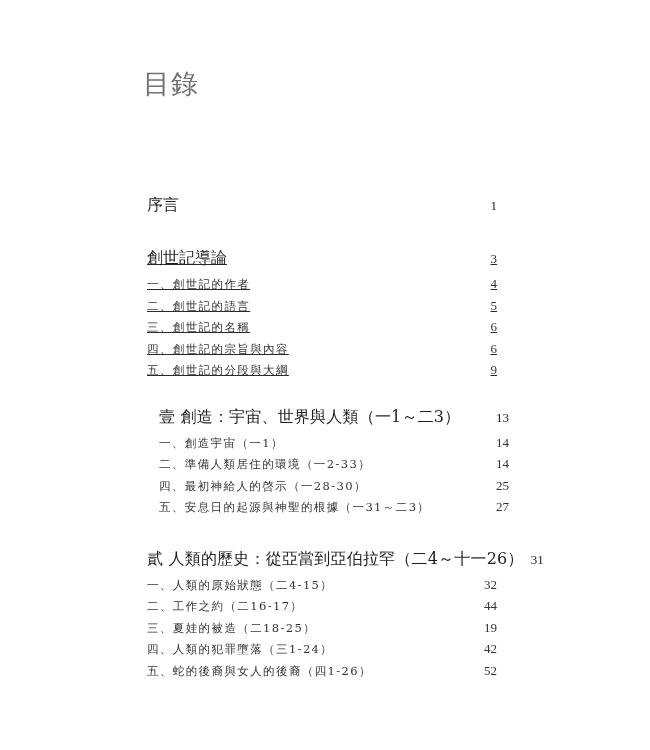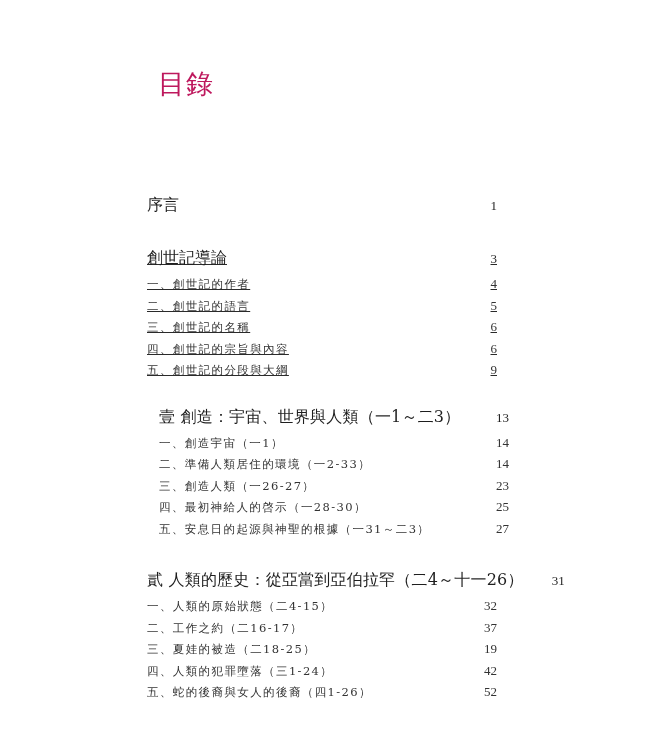--- a/index.html
+++ b/index.html
@@ -10,45 +10,44 @@
     body {
       width: 650px;
       height: 750px;
       position: relative;
       overflow: hidden;
       color: #2a2a2a;
       font-family: "DejaVu Serif", "Liberation Serif", serif;
     }
     .page-title {
       position: absolute;
-      left: 158px;
+      left: 143px;
       top: 66px;
       font-family: "DejaVu Sans", "Liberation Sans", sans-serif;
       font-size: 27px;
       line-height: 36px;
-      color: #be185d;
+      color: #737373;
       letter-spacing: 1px;
     }
     .toc {
       position: absolute;
       left: 147px;
       top: 190px;
       width: 350px;
     }
     .section {
       position: relative;
     }
     .row {
       position: relative;
       display: flex;
       justify-content: space-between;
       align-items: baseline;
       width: 350px;
       white-space: nowrap;
-      gap: 21px;
     }
     .row.major {
       font-size: 16px;
       height: 30px;
       line-height: 30px;
       color: #1e1e1e;
     }
     .row.minor {
       font-size: 11.5px;
       height: 21.5px;
@@ -129,45 +128,41 @@
     </div>
     <div class="row minor">
       <span class="label">一、創造宇宙（一1）</span>
       <span class="page">14</span>
     </div>
     <div class="row minor">
       <span class="label">二、準備人類居住的環境（一2-33）</span>
       <span class="page">14</span>
     </div>
     <div class="row minor">
-      <span class="label">三、創造人類（一26-27）</span>
-      <span class="page">23</span>
-    </div>
-    <div class="row minor">
       <span class="label">四、最初神給人的啓示（一28-30）</span>
       <span class="page">25</span>
     </div>
     <div class="row minor">
       <span class="label">五、安息日的起源與神聖的根據（一31～二3）</span>
       <span class="page">27</span>
     </div>
   </div>
 
   <div class="section" id="sec-two">
     <div class="row major wide">
       <span class="label">貳 人類的歷史：從亞當到亞伯拉罕（二4～十一26）</span>
       <span class="page">31</span>
     </div>
     <div class="row minor">
       <span class="label">一、人類的原始狀態（二4-15）</span>
       <span class="page">32</span>
     </div>
     <div class="row minor">
       <span class="label">二、工作之約（二16-17）</span>
-      <span class="page">37</span>
+      <span class="page">44</span>
     </div>
     <div class="row minor">
       <span class="label">三、夏娃的被造（二18-25）</span>
       <span class="page">19</span>
     </div>
     <div class="row minor">
       <span class="label">四、人類的犯罪墮落（三1-24）</span>
       <span class="page">42</span>
     </div>
     <div class="row minor">

